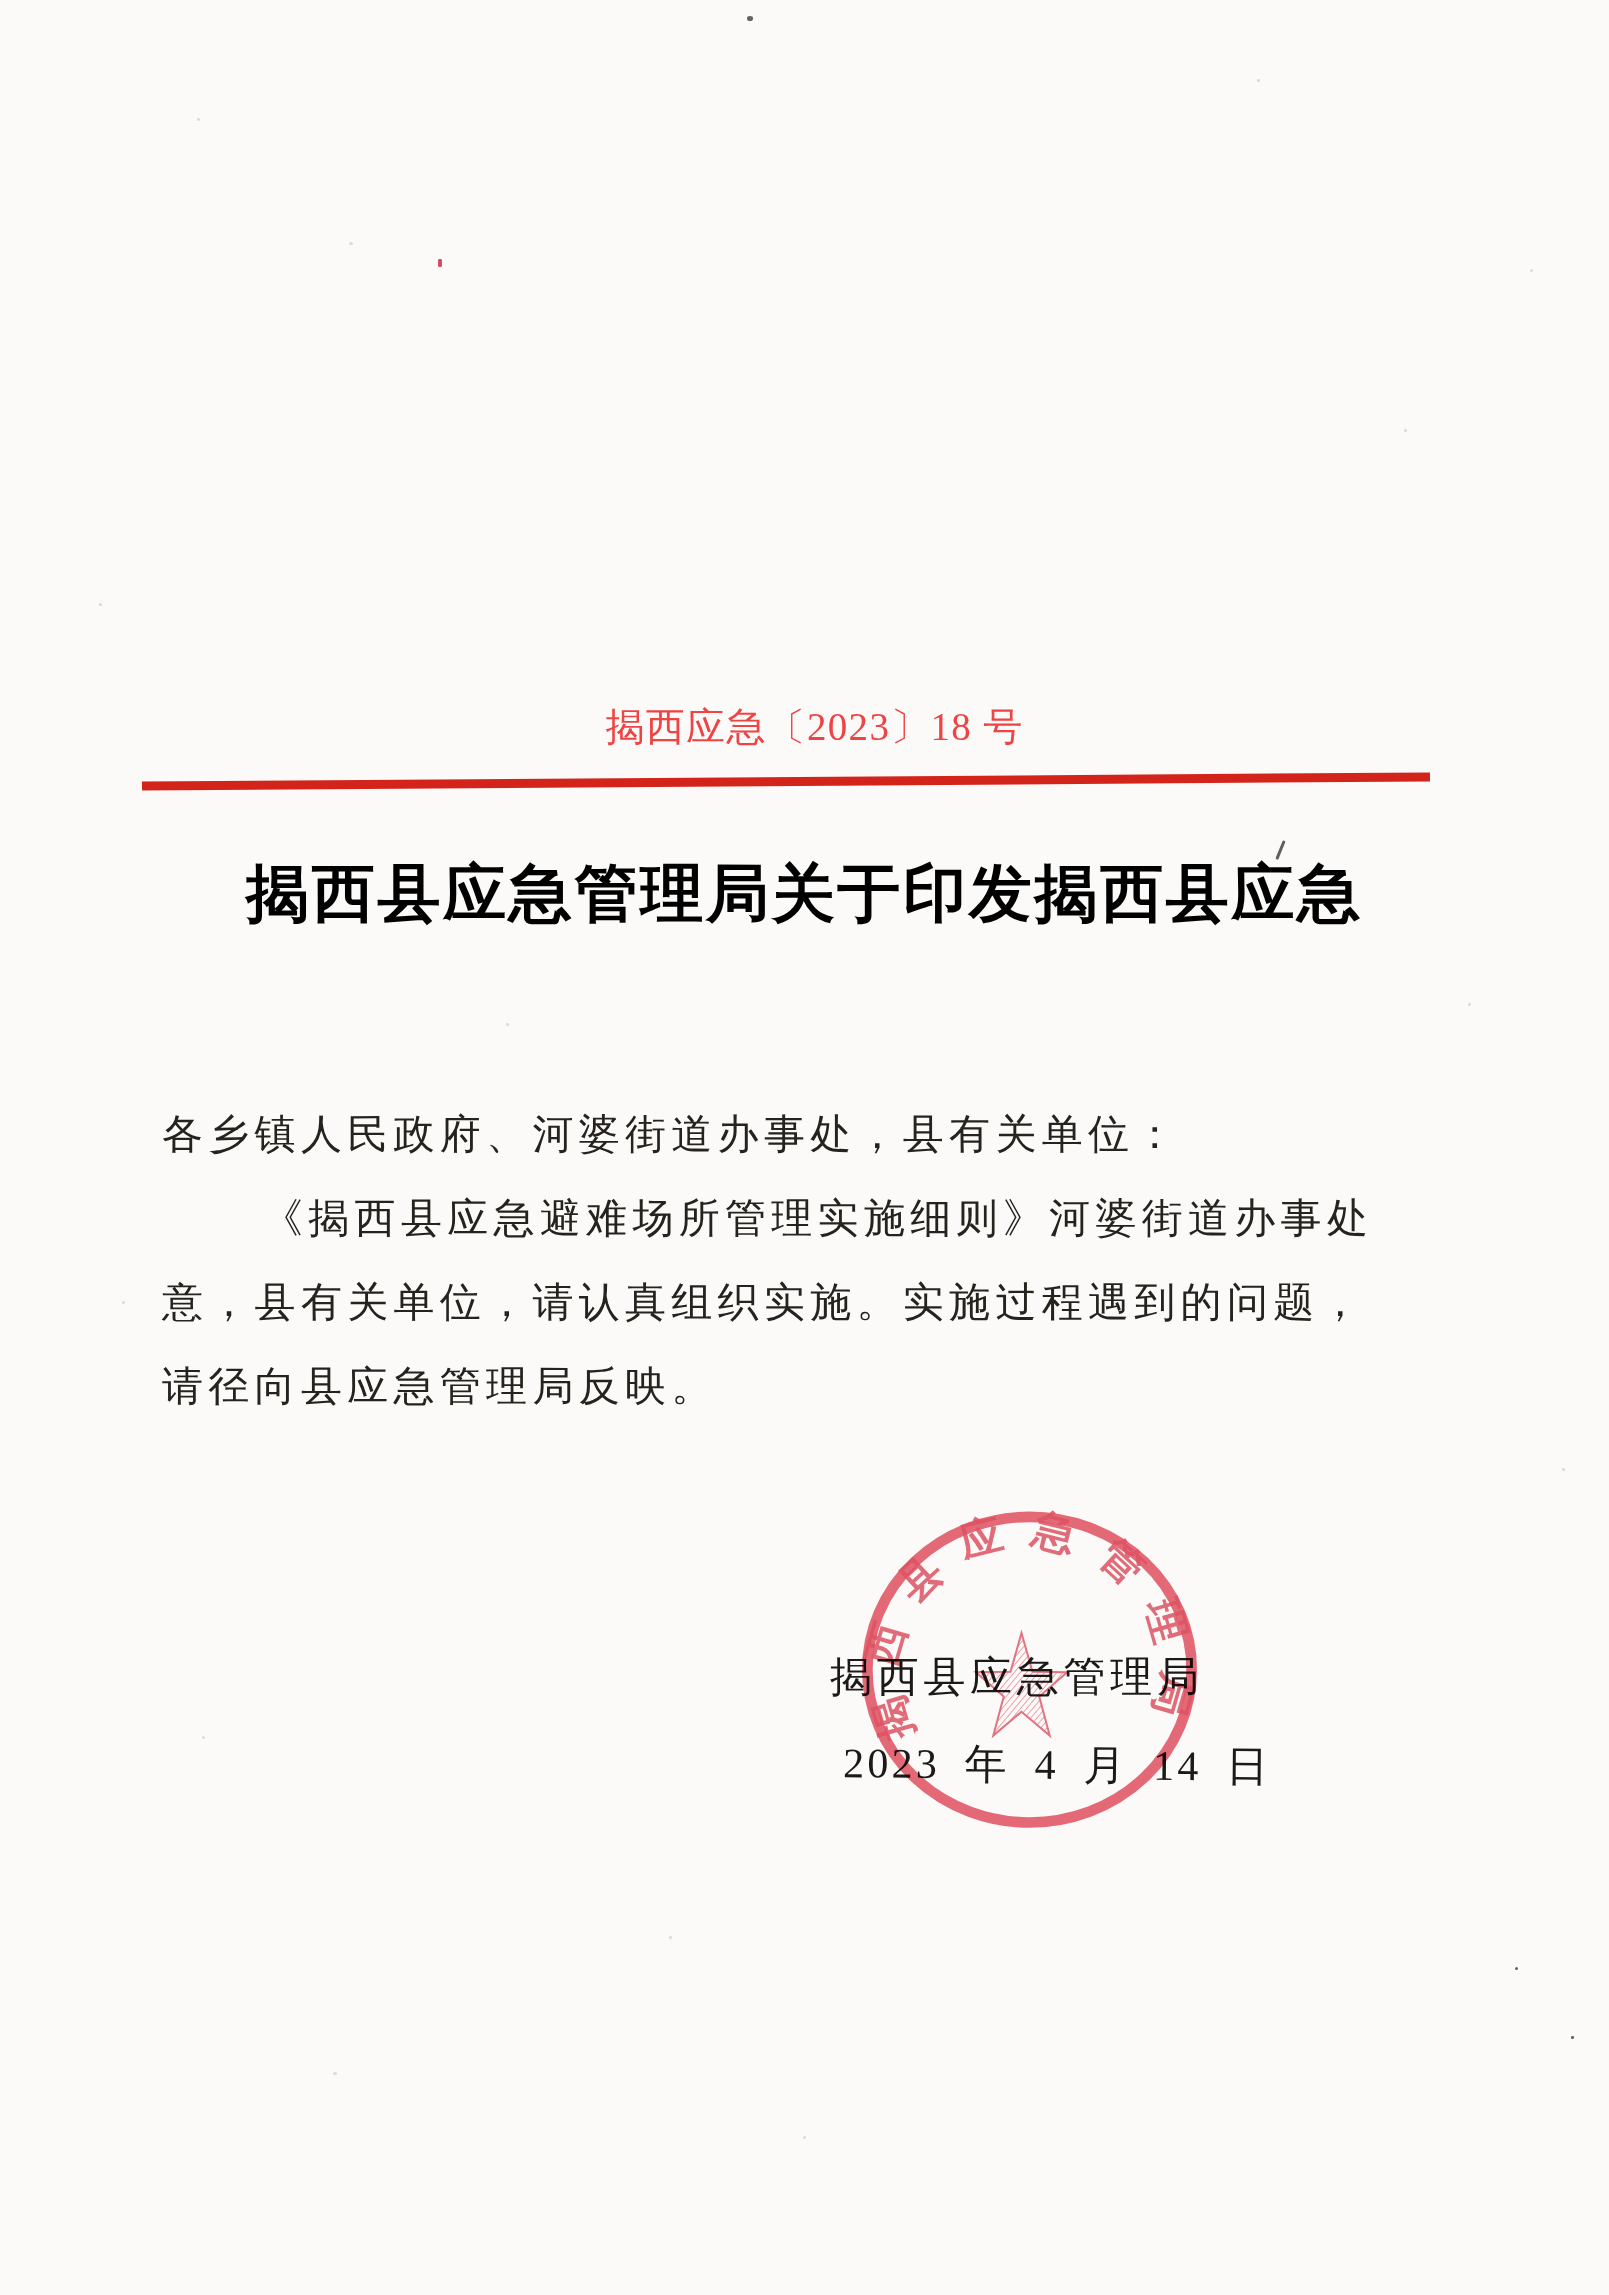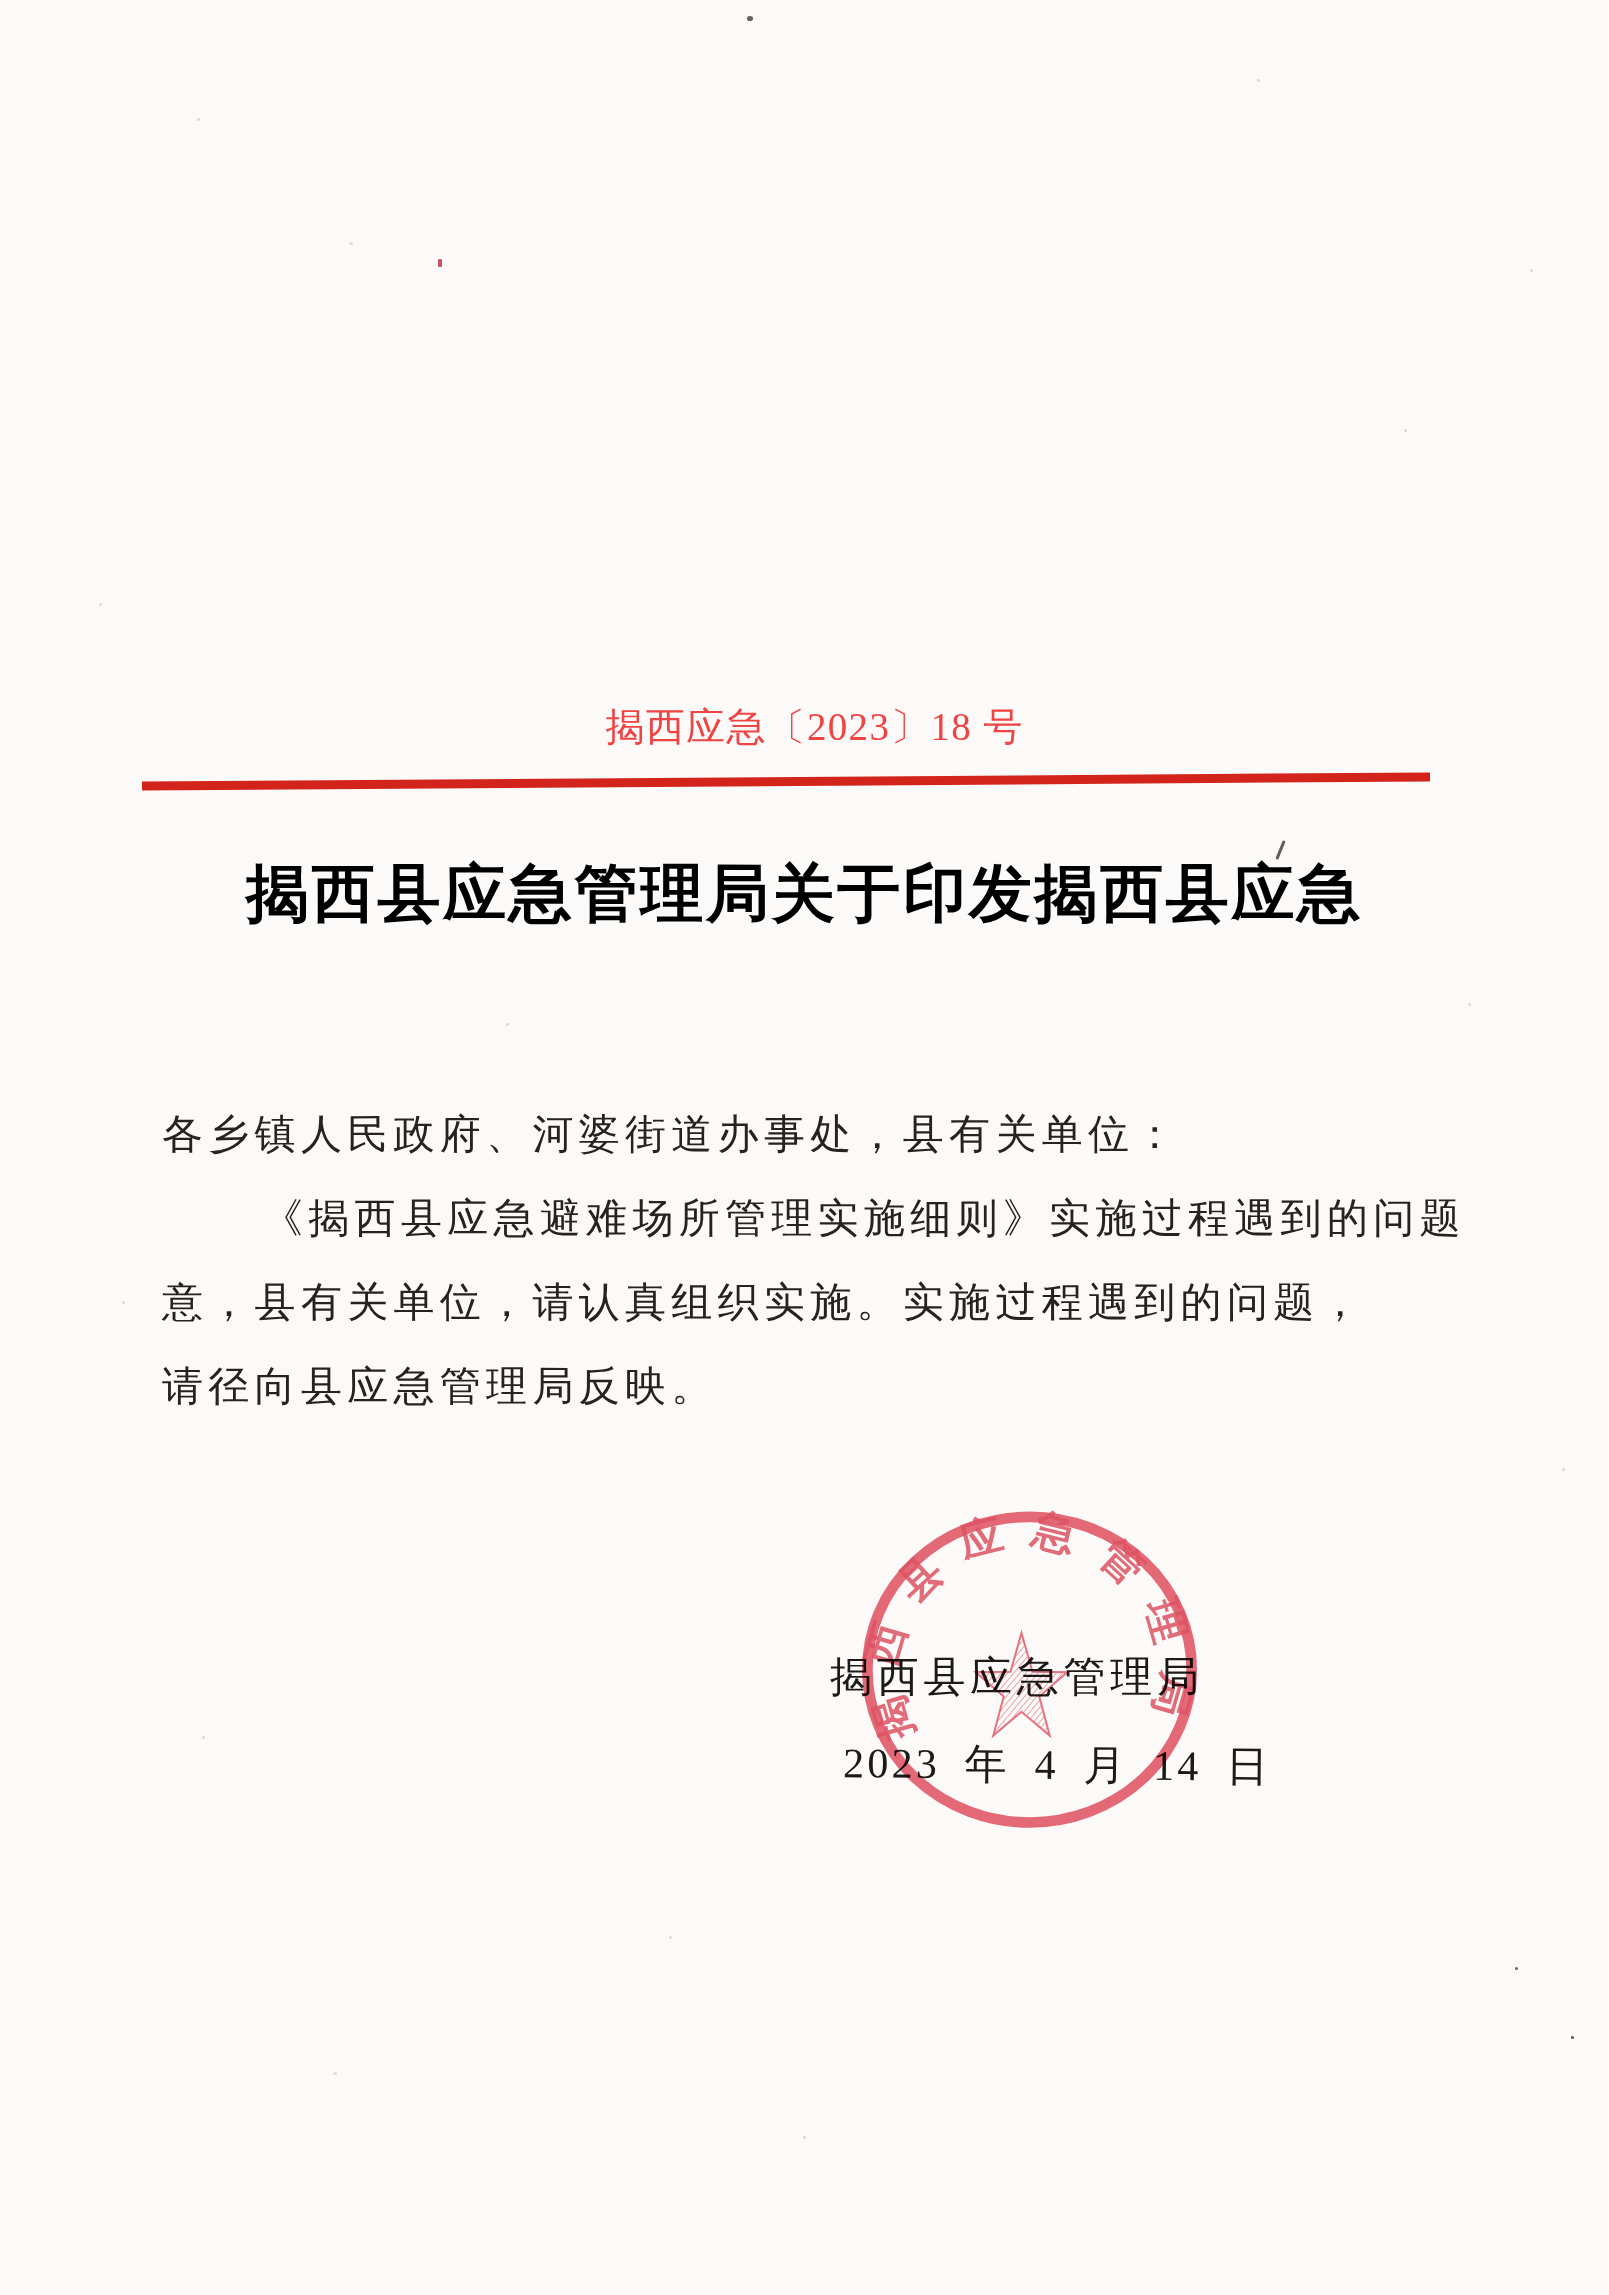--- a/index.html
+++ b/index.html
@@ -145,21 +145,21 @@
   <div class="doc-number">揭西应急〔2023〕18 号</div>
 
   <div class="red-divider"></div>
 
   <div class="doc-title">
     <div>揭西县应急管理局关于印发揭西县应急</div>
   </div>
 
   <div class="body-text">
     <div class="line">各乡镇人民政府、河婆街道办事处，县有关单位：</div>
-    <div class="line indent">《揭西县应急避难场所管理实施细则》实施过程遇到的问题</div>
+    <div class="line indent">《揭西县应急避难场所管理实施细则》河婆街道办事处</div>
     <div class="line">意，县有关单位，请认真组织实施。实施过程遇到的问题，</div>
     <div class="line">请径向县应急管理局反映。</div>
   </div>
 
   <div class="sig-org">揭西县应急管理局</div>
   <div class="sig-date">2023 年 4 月 14 日</div>
 
   <svg class="seal" viewBox="0 0 520 500">
     <defs>
       <pattern id="hatch" width="7" height="7" patternUnits="userSpaceOnUse" patternTransform="rotate(40)">

